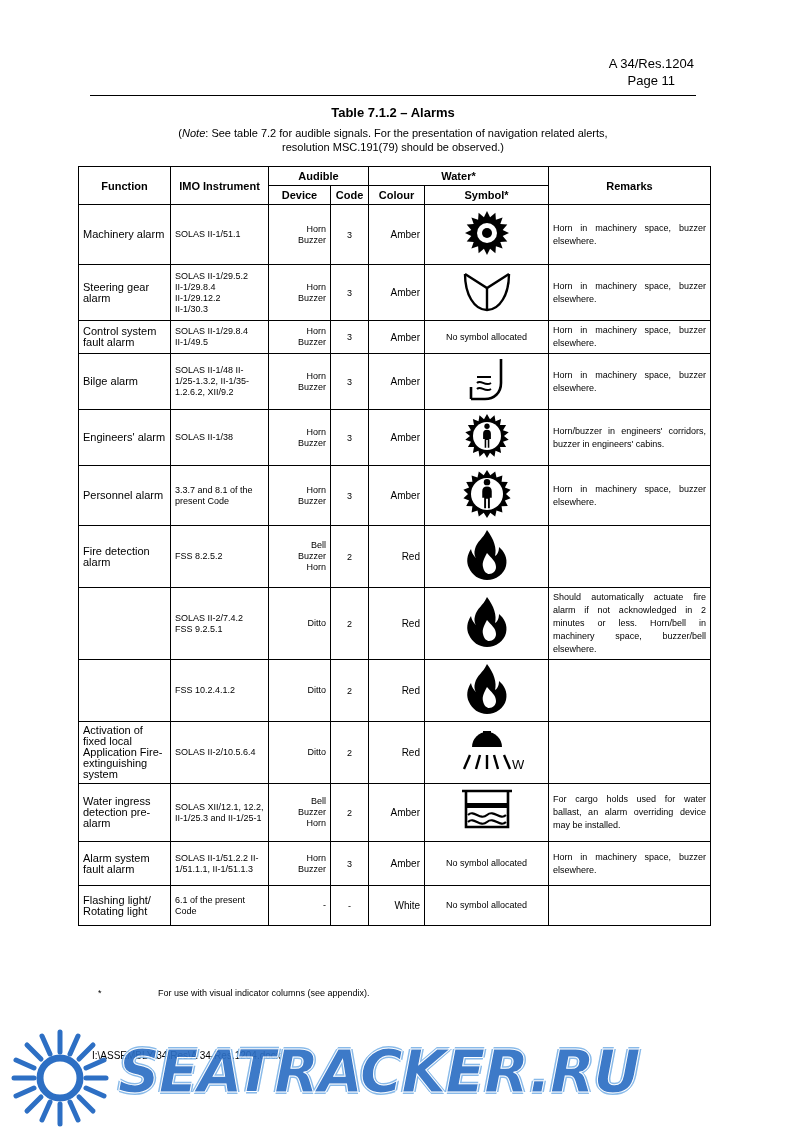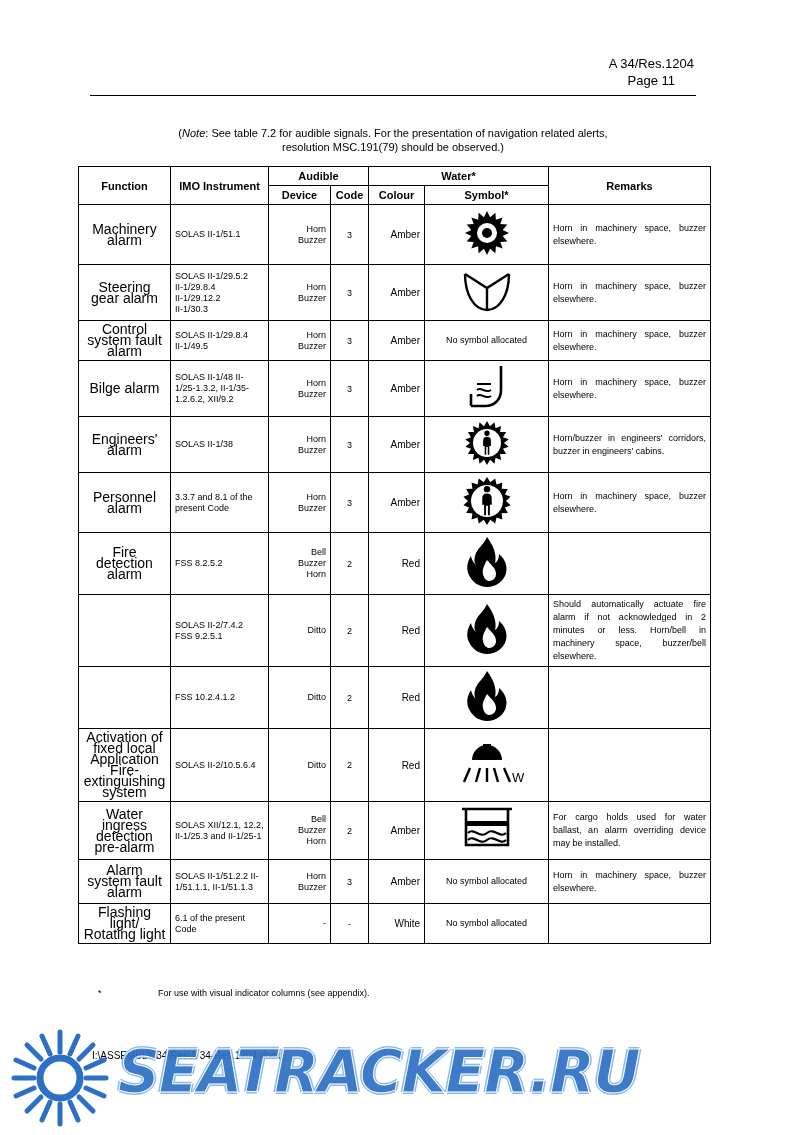--- a/index.html
+++ b/index.html
@@ -50,21 +50,21 @@
   }
   th{font-weight:bold;font-size:11px;text-align:center;}
   .c-func{width:92px;}
   .c-imo{width:98px;}
   .c-dev{width:62px;}
   .c-code{width:38px;}
   .c-col{width:56px;}
   .c-sym{width:124px;}
   .c-rem{width:162px;}
 
-  td.func{font-size:14px;line-height:11px;text-align:center;}
+  td.func{font-size:11px;line-height:11px;text-align:left;}
   td.imo{font-size:9px;line-height:11px;text-align:left;}
   td.dev{font-size:9px;line-height:11px;text-align:right;padding-left:8px;}
   td.code{font-size:9px;text-align:center;}
   td.col{font-size:10px;text-align:right;margin-top:36px;}
   td.sym{text-align:center;font-size:9px;line-height:11px;}
   td.rem{font-size:9px;line-height:13px;text-align:justify;}
   .nosym{font-size:9px;line-height:11px;}
 
   .hdr-audible{text-align:center;}
   .hdr-visual{text-align:center;}
@@ -106,20 +106,21 @@
 <body>
 
 <div class="page">
 
   <div class="doc-header">
     <div>A 34/Res.1204</div>
     <div>Page 11</div>
   </div>
   <div class="header-rule"></div>
 
+  <div class="title">Table 7.1.2  –  Alarms</div>
   <div class="note">
     <span>(</span><i>Note</i><span>: See table 7.2 for audible signals.  For the presentation of navigation related alerts,</span><br>
     <span>resolution MSC.191(79) should be observed.)</span>
   </div>
 
   <table class="alarms">
     <colgroup>
       <col class="c-func">
         <col class="c-imo">
         <col class="c-dev">

